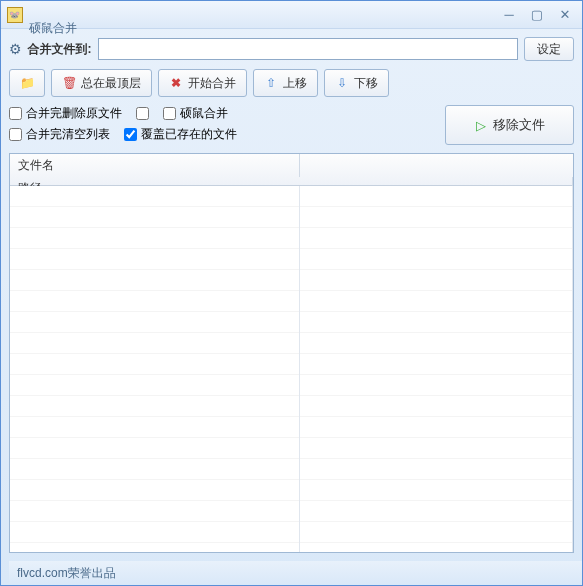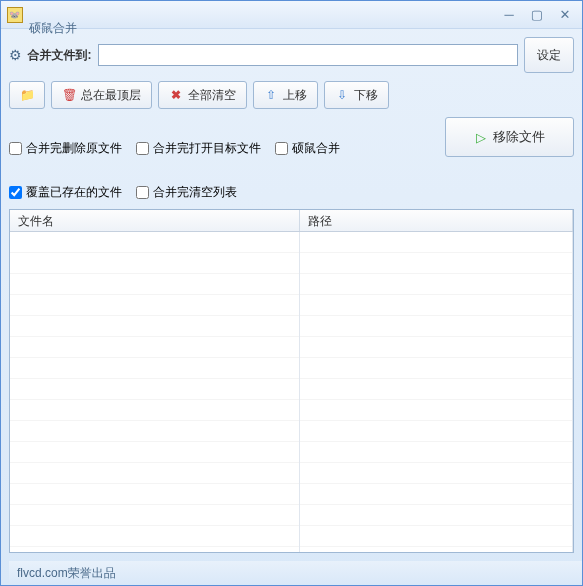--- a/index.html
+++ b/index.html
@@ -9,37 +9,37 @@
 .titlebar .app-icon { width: 16px; height: 16px; background: #f7e07a; border: 1px solid #b89020; display: inline-flex; align-items: center; justify-content: center; font-size: 9px; margin-right: 6px; }
 .titlebar .title { color: #4a6a8a; font-size: 12px; margin-top: 28px; }
 .titlebar .controls { margin-left: auto; display: flex; gap: 6px; }
 .titlebar .controls span { width: 22px; height: 18px; display: inline-flex; align-items: center; justify-content: center; color: #5a7a9a; font-size: 13px; cursor: pointer; border-radius: 2px; }
 .content { flex: 1; padding: 8px; display: flex; flex-direction: column; gap: 8px; }
 .row { display: flex; align-items: center; gap: 6px; }
 .gear-icon { color: #4a6a8a; font-size: 14px; }
 .label { color: #333; font-weight: bold; }
 .path-input { flex: 1; height: 22px; border: 1px solid #8faac8; background: #fff; padding: 0 4px; font-size: 12px; }
 .btn { height: 28px; padding: 0 10px; background: linear-gradient(to bottom, #fdfdfd, #e8eef6); border: 1px solid #9fb8d4; border-radius: 3px; display: inline-flex; align-items: center; gap: 5px; cursor: pointer; font-size: 12px; color: #333; }
-.btn.small { height: 36px; padding: 0 12px; }
+.btn.small { height: 24px; padding: 0 12px; }
 .btn.big { height: 40px; padding: 0 28px; font-size: 13px; }
 .toolbar { display: flex; gap: 6px; }
 .icon { display: inline-block; width: 14px; height: 14px; }
 .icon-folder { color: #e8a030; }
 .icon-remove { color: #d04040; }
 .icon-clear { color: #d04040; font-weight: bold; }
 .icon-up { color: #4080d0; }
 .icon-down { color: #4080d0; }
 .icon-play { color: #40b040; }
 .options-row { display: flex; align-items: flex-start; gap: 12px; }
 .checks { display: flex; flex-direction: column; gap: 4px; }
 .check-line { display: flex; gap: 14px; }
-.chk { display: inline-flex; align-items: center; gap: 4px; cursor: pointer; margin-top: 23px; }
+.chk { display: inline-flex; align-items: center; gap: 4px; cursor: pointer; }
 .chk input { width: 13px; height: 13px; }
 .list { flex: 1; border: 1px solid #9fb8d4; background: #fff; display: flex; flex-direction: column; overflow: hidden; }
-.list-header { display: flex; background: linear-gradient(to bottom, #fdfdfd, #eef2f8); border-bottom: 1px solid #c5d0de; height: 22px; }
+.list-header { display: flex; background: linear-gradient(to bottom, #fdfdfd, #eef2f8); border-bottom: 1px solid #c5d0de; height: 32px; flex-direction: column; }
 .list-header .col { padding: 3px 8px; border-right: 1px solid #d0dae6; color: #333; }
 .list-body { flex: 1; background: repeating-linear-gradient(to bottom, #fff 0, #fff 20px, #f4f4f4 20px, #f4f4f4 21px); display: flex; }
 .list-body .col-body { border-right: 1px solid #e0e6ee; }
 .col1 { width: 290px; }
 .col2 { flex: 1; }
 .footer { height: 24px; padding: 4px 8px; color: #4a6a8a; font-size: 12px; background: linear-gradient(to bottom, #e8f1fb, #d9e8f8); margin-left: 8px; }
 </style>
 </head>
 <body>
 
@@ -67,56 +67,55 @@
     <div class="toolbar">
       <button class="btn">
         <span class="icon icon-folder">📁</span>
       </button>
       <button class="btn">
         <span class="icon icon-remove">🗑</span>
         <span>总在最顶层</span>
       </button>
       <button class="btn">
         <span class="icon icon-clear">✖</span>
-        <span>全部清空</span>
+        <span>开始合并</span>
       </button>
       <button class="btn">
         <span class="icon icon-up">⇧</span>
         <span>上移</span>
       </button>
       <button class="btn">
         <span class="icon icon-down">⇩</span>
         <span>下移</span>
       </button>
     </div>
 
     <div class="options-row">
       <div class="checks">
         <div class="check-line">
           <label class="chk">
               <input type="checkbox" style="">
               <span>合并完删除原文件</span>
             </label>
           <label class="chk">
               <input type="checkbox" style="">
-              <span>合并完打开目标文件</span>
             </label>
           <label class="chk">
               <input type="checkbox" style="">
               <span>硕鼠合并</span>
             </label>
         </div>
         <div class="check-line">
           <label class="chk">
+              <input type="checkbox" style="">
+              <span>合并完清空列表</span>
+            </label>
+          <label class="chk">
               <input type="checkbox" checked="" style="">
               <span>覆盖已存在的文件</span>
-            </label>
-          <label class="chk">
-              <input type="checkbox" style="">
-              <span>合并完清空列表</span>
             </label>
         </div>
       </div>
       <div style="margin-left:auto">
         <button class="btn big">
           <span class="icon icon-play">▷</span>
           <span>移除文件</span>
         </button>
       </div>
     </div>

